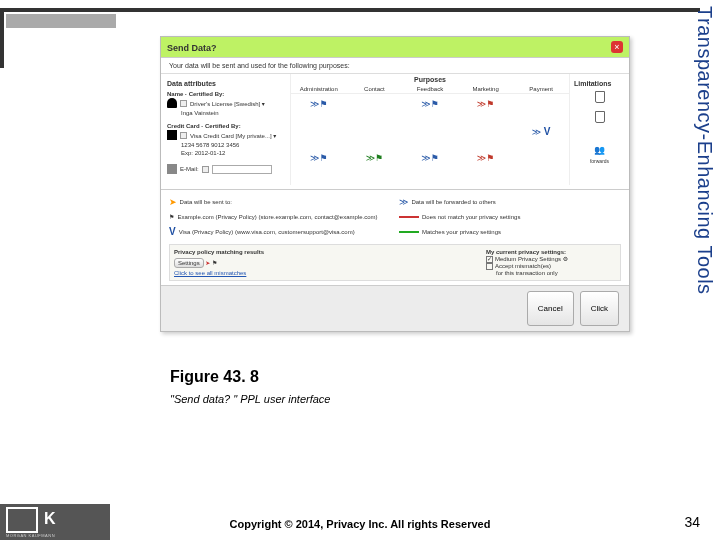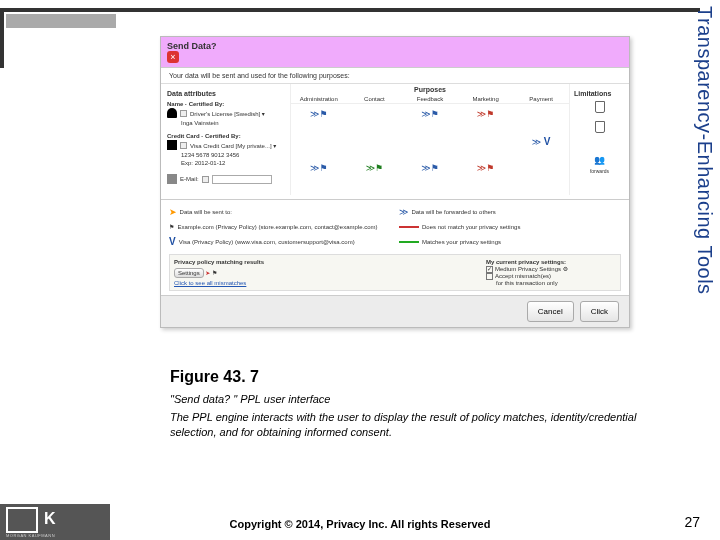--- a/index.html
+++ b/index.html
@@ -8,21 +8,21 @@
   
   .frame-top { position: absolute; top: 8px; left: 0; width: 700px; height: 4px; background: #333; }
   .frame-side { position: absolute; top: 8px; left: 0; width: 4px; height: 60px; background: #333; }
   .frame-sub { position: absolute; top: 14px; left: 6px; width: 110px; height: 14px; background: #aaa; }
 
   
   .side-label { position: absolute; top: 6px; right: 4px; writing-mode: vertical-rl; color: #1b3f8b; font-size: 20px; font-weight: 400; letter-spacing: .5px; height: 300px; }
 
   
   .dialog { position: absolute; top: 36px; left: 160px; width: 470px; border: 1px solid #bbb; background: #fff; box-shadow: 2px 2px 4px rgba(0,0,0,.2); font-size: 7px; color: #333; }
-  .dlg-titlebar { display: flex; justify-content: space-between; align-items: flex-start; padding: 4px 6px; border-bottom: 1px solid #ccc; background: #f0abfc; flex-direction: column; }
+  .dlg-titlebar { display: flex; justify-content: space-between; align-items: flex-end; padding: 4px 6px; border-bottom: 1px solid #ccc; background: #bef264; }
   .dlg-titlebar .title { font-size: 9px; font-weight: bold; }
   .dlg-close { width: 12px; height: 12px; background: #d33; border-radius: 3px; color: #fff; font-size: 9px; line-height: 12px; text-align: center; }
   .dlg-intro { padding: 4px 8px; font-size: 7px; border-bottom: 1px solid #ddd; }
 
   .dlg-grid { display: flex; }
   .col-attr { width: 130px; padding: 4px 6px; border-right: 1px solid #eee; }
   .col-pur { flex: 1; padding: 0; }
   .col-lim { width: 60px; padding: 4px 4px; border-left: 1px solid #eee; }
 
   .col-attr-head, .col-lim-head { font-weight: bold; font-size: 7px; padding: 2px 0 4px; }
@@ -58,21 +58,21 @@
 
   .policy-box { margin: 4px 8px; padding: 4px; background: #f7f7f2; border: 1px solid #ddd; display: flex; gap: 8px; font-size: 6px; }
   .policy-left { flex: 1; }
   .policy-right { width: 130px; }
   .settings-btn { display: inline-block; padding: 1px 3px; background: linear-gradient(#fff,#ddd); border: 1px solid #aaa; border-radius: 3px; font-size: 6px; }
   .cb { display: inline-block; width: 7px; height: 7px; border: 1px solid #777; vertical-align: middle; margin-right: 2px; }
   .cb.checked::after { content: "✓"; font-size: 6px; position: relative; top: -2px; }
   .link { color: #2256b3; text-decoration: underline; }
 
   .dlg-footer { display: flex; justify-content: flex-end; gap: 6px; padding: 5px 10px; background: #ececec; border-top: 1px solid #ccc; }
-  .dlg-btn { padding: 5px 10px; font-size: 8px; background: linear-gradient(#fff,#e5e5e5); border: 1px solid #aaa; border-radius: 3px; }
+  .dlg-btn { padding: 12px 10px; font-size: 8px; background: linear-gradient(#fff,#e5e5e5); border: 1px solid #aaa; border-radius: 3px; }
 
   
   .caption { position: absolute; top: 368px; left: 170px; width: 470px; }
   .caption h3 { font-size: 16px; font-weight: bold; margin-bottom: 6px; }
   .caption p { font-size: 11px; font-style: italic; line-height: 1.3; margin-bottom: 4px; }
 
   
   .logo { position: absolute; bottom: 0; left: 0; width: 110px; height: 36px; background: #555; }
   .logo .m { position: absolute; top: 3px; left: 6px; width: 32px; height: 26px; border: 2px solid #fff; }
   .logo .k { position: absolute; top: 6px; left: 44px; color: #fff; font-size: 16px; font-weight: bold; }
@@ -227,24 +227,23 @@
     </div>
   </div>
 
   <div class="dlg-footer">
     <button class="dlg-btn">Cancel</button>
     <button class="dlg-btn">Click</button>
   </div>
 </div>
 
 <div class="caption">
-  <h3>Figure 43. 7</h3>
+  <h3>Figure 43. 8</h3>
   <p>"Send data? " PPL user interface</p>
-  <p>The PPL engine interacts with the user to display the result of policy matches, identity/credential selection, and for obtaining informed consent.</p>
 </div>
 
 <div class="logo">
   <div class="m"></div>
   <div class="k">K</div>
   <div class="sub">MORGAN KAUFMANN</div>
 </div>
 <div class="copyright">Copyright © 2014, Privacy Inc. All rights Reserved</div>
-<div class="pagenum">27</div>
+<div class="pagenum">34</div>
 
 </body></html>

